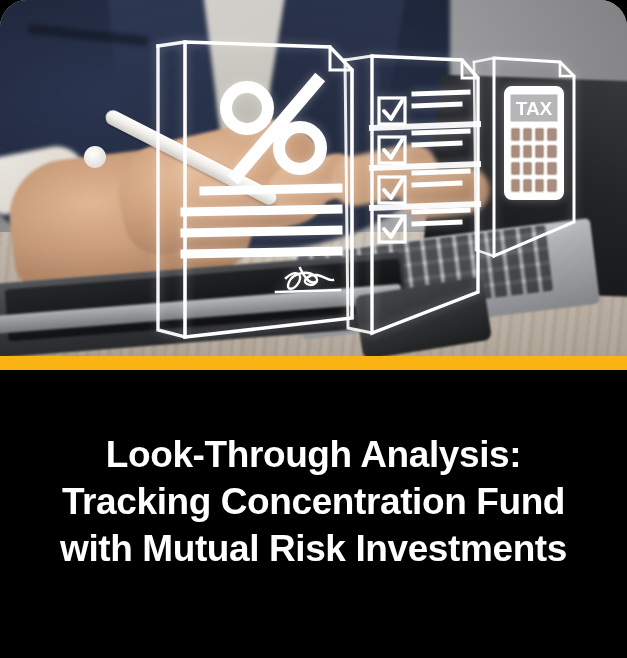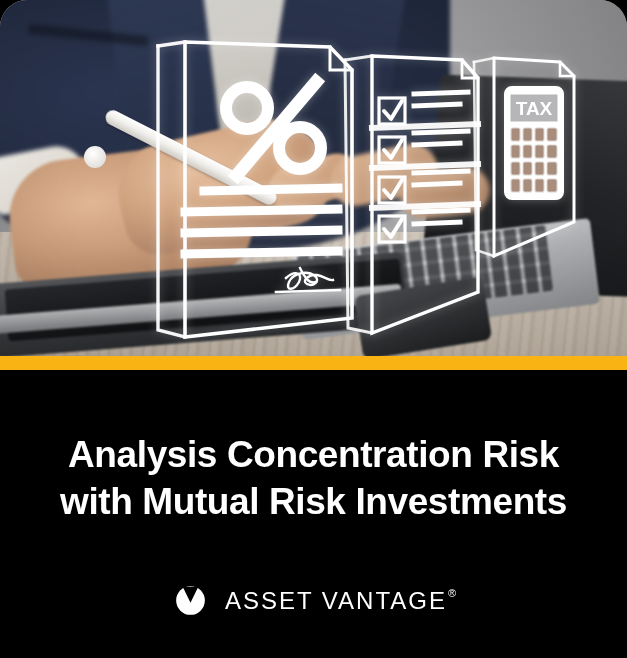--- a/index.html
+++ b/index.html
@@ -423,33 +423,20 @@
 
       </g>
     </svg>
   </div>
 
   <div id="divider" style="background: rgb(249, 180, 20);"></div>
 
   <div id="panel">
 
     <h1 id="title" style="color: rgb(255, 255, 255);">
-      <span class="tline">Analysis Concentration Risk</span>
+      <span class="tline">Look-Through Analysis:</span>
+      <span class="tline">Tracking Concentration Fund</span>
       <span class="tline">with Mutual Risk Investments</span>
     </h1>
 
-    <div id="logo">
-      <svg class="logo-mark" viewBox="0 0 40 40">
-        <defs>
-          <mask id="vcut">
-            <rect x="0" y="0" width="40" height="40" fill="#fff"></rect>
-            <path d="M11.6,5.0 L28.4,5.0 L20,22.5 Z" fill="#000"></path>
-          </mask>
-        </defs>
-        <circle cx="20" cy="20" r="15.5" fill="#ffffff" mask="url(#vcut)"></circle>
-      </svg>
-      <div class="logo-word">
-        <span>ASSET VANTAGE</span><span class="logo-reg">®</span>
-      </div>
-    </div>
 
   </div>
 </div>
 
 </body></html>

